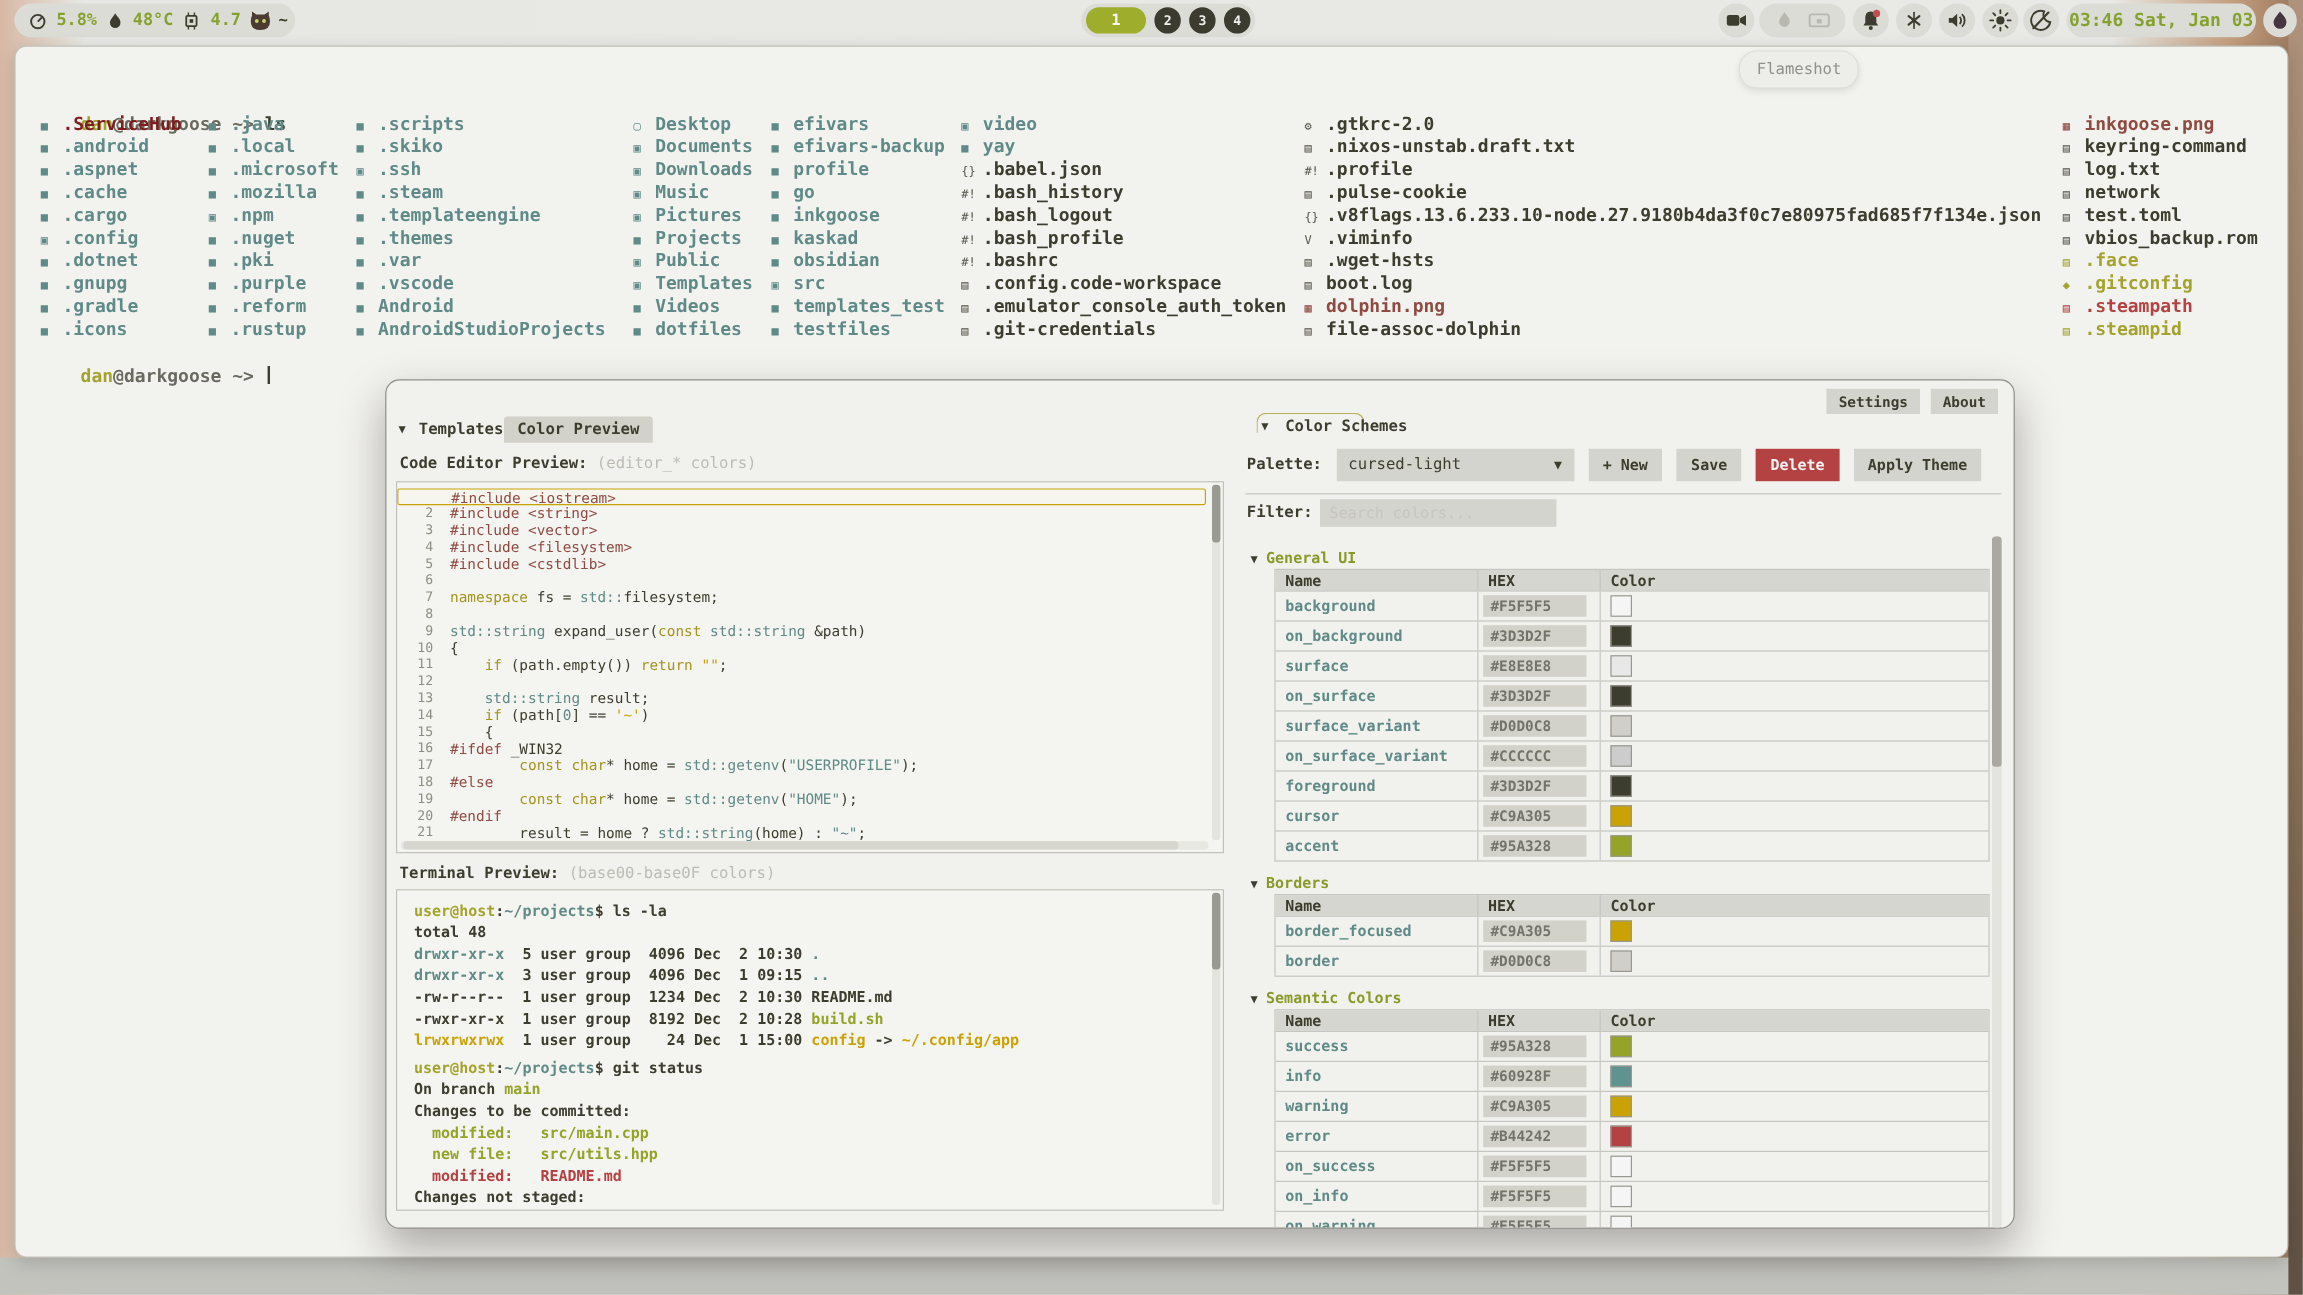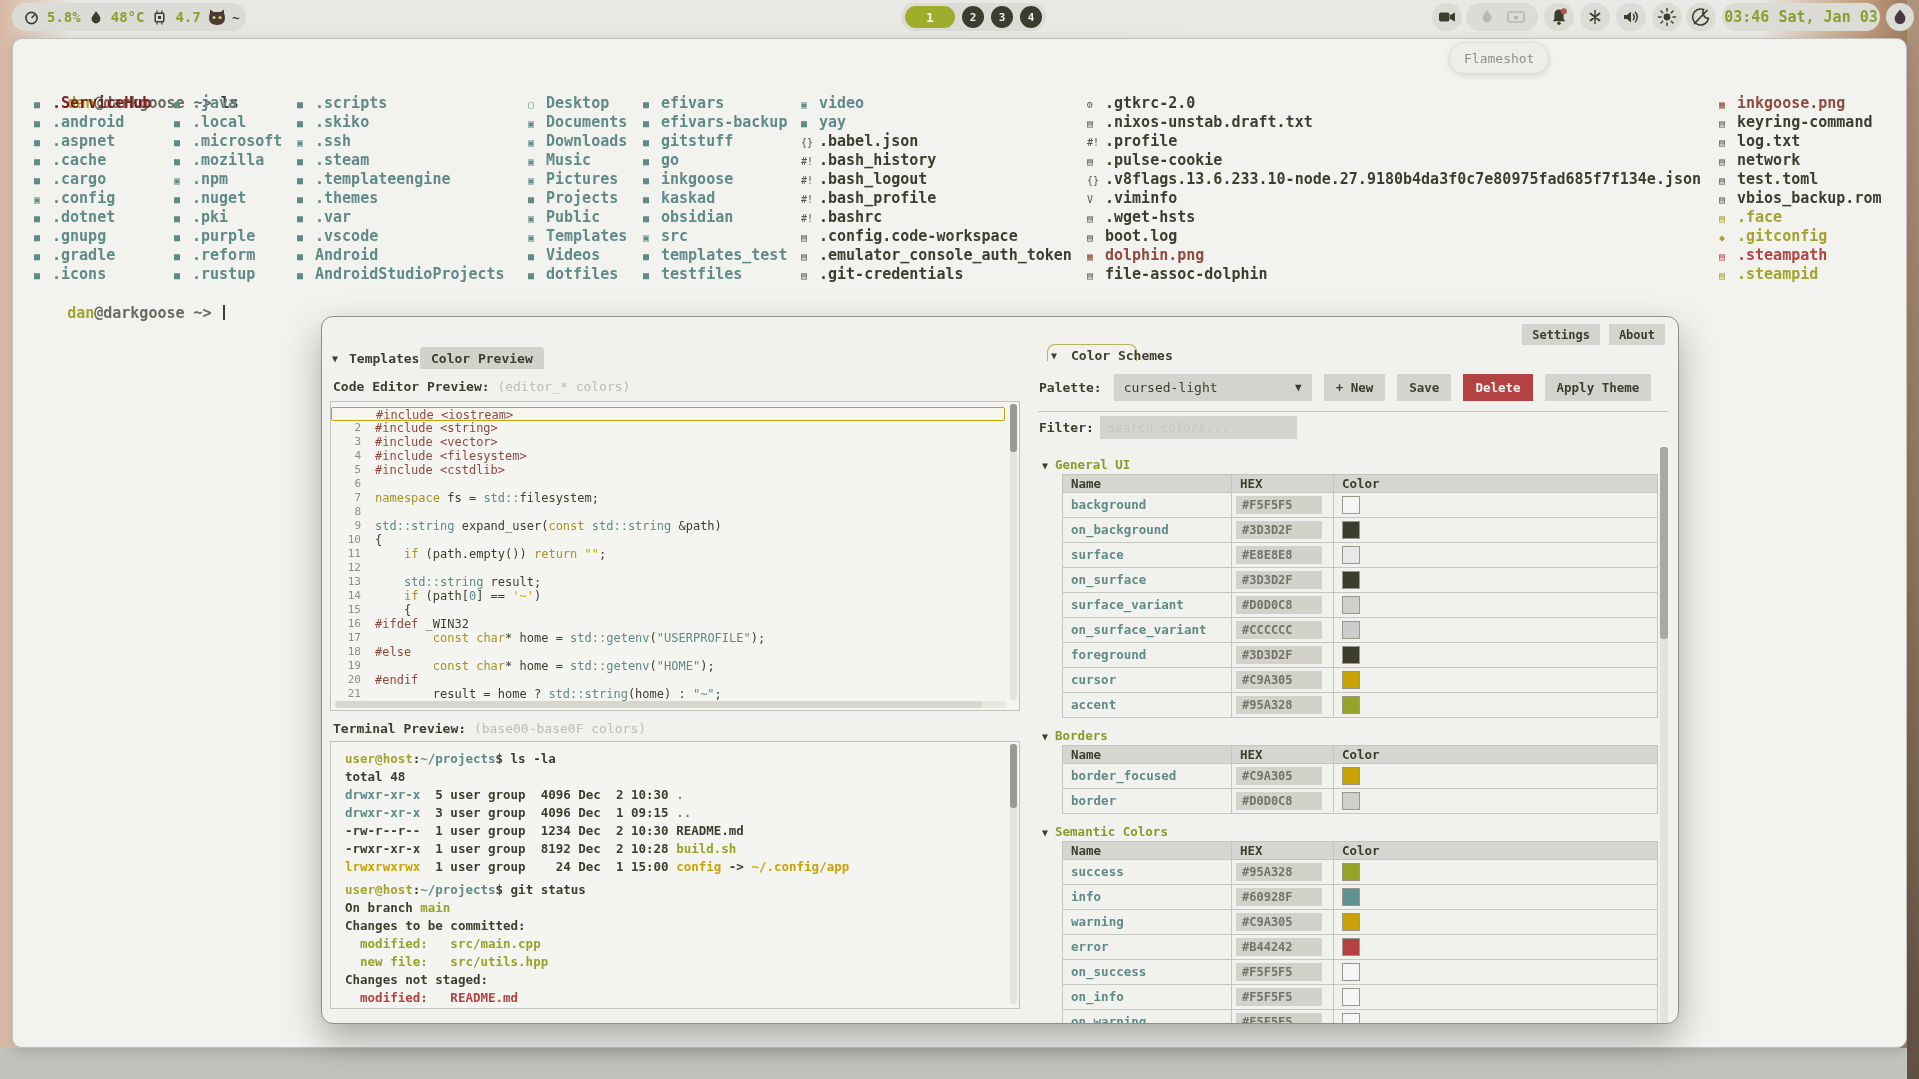--- a/index.html
+++ b/index.html
@@ -263,21 +263,21 @@
         <div class="frow"><span class="ficon" style="color: rgb(95, 138, 135);">▣</span><span style="color: rgb(95, 138, 135); margin-top: 40px;">Pictures</span></div>
         <div class="frow"><span class="ficon" style="color: rgb(95, 138, 135);">■</span><span style="color: rgb(95, 138, 135);">Projects</span></div>
         <div class="frow"><span class="ficon" style="color: rgb(95, 138, 135);">▣</span><span style="color: rgb(95, 138, 135);">Public</span></div>
         <div class="frow"><span class="ficon" style="color: rgb(95, 138, 135);">▣</span><span style="color: rgb(95, 138, 135);">Templates</span></div>
         <div class="frow"><span class="ficon" style="color: rgb(95, 138, 135);">■</span><span style="color: rgb(95, 138, 135);">Videos</span></div>
         <div class="frow"><span class="ficon" style="color: rgb(95, 138, 135);">■</span><span style="color: rgb(95, 138, 135);">dotfiles</span></div>
       </div>
       <div class="fcol" style="left: 630px;">
         <div class="frow"><span class="ficon" style="color: rgb(95, 138, 135);">■</span><span style="color: rgb(95, 138, 135);">efivars</span></div>
         <div class="frow"><span class="ficon" style="color: rgb(95, 138, 135);">■</span><span style="color: rgb(95, 138, 135);">efivars-backup</span></div>
-        <div class="frow"><span class="ficon" style="color: rgb(95, 138, 135);">■</span><span style="color: rgb(95, 138, 135);">gitstuff</span></div>
+        <div class="frow"><span class="ficon" style="color: rgb(95, 138, 135);">■</span><span style="color: rgb(95, 138, 135);">profile</span></div>
         <div class="frow"><span class="ficon" style="color: rgb(95, 138, 135);">■</span><span style="color: rgb(95, 138, 135);">go</span></div>
         <div class="frow"><span class="ficon" style="color: rgb(95, 138, 135);">■</span><span style="color: rgb(95, 138, 135);">inkgoose</span></div>
         <div class="frow"><span class="ficon" style="color: rgb(95, 138, 135);">■</span><span style="color: rgb(95, 138, 135);">kaskad</span></div>
         <div class="frow"><span class="ficon" style="color: rgb(95, 138, 135);">■</span><span style="color: rgb(95, 138, 135);">obsidian</span></div>
         <div class="frow"><span class="ficon" style="color: rgb(95, 138, 135);">▣</span><span style="color: rgb(95, 138, 135);">src</span></div>
         <div class="frow"><span class="ficon" style="color: rgb(95, 138, 135);">■</span><span style="color: rgb(95, 138, 135);">templates_test</span></div>
         <div class="frow"><span class="ficon" style="color: rgb(95, 138, 135);">■</span><span style="color: rgb(95, 138, 135); margin-top: 44px;">testfiles</span></div>
       </div>
       <div class="fcol" style="left: 788px;">
         <div class="frow"><span class="ficon" style="color: rgb(95, 138, 135);">▣</span><span style="color: rgb(95, 138, 135);">video</span></div>
@@ -375,22 +375,22 @@
       <div class="tline"><span style="color: rgb(95, 138, 135);">drwxr-xr-x</span><span style="color: rgb(61, 61, 47);">  5 user group  4096 Dec  2 10:30 </span><span style="color: rgb(95, 138, 135);">.</span></div>
       <div class="tline"><span style="color: rgb(95, 138, 135);">drwxr-xr-x</span><span style="color: rgb(61, 61, 47);">  3 user group  4096 Dec  1 09:15 </span><span style="color: rgb(95, 138, 135);">..</span></div>
       <div class="tline"><span style="color: rgb(61, 61, 47);">-rw-r--r--  1 user group  1234 Dec  2 10:30 README.md</span></div>
       <div class="tline"><span style="color: rgb(61, 61, 47);">-rwxr-xr-x  1 user group  8192 Dec  2 10:28 </span><span style="color: rgb(149, 163, 40);">build.sh</span></div>
       <div class="tline"><span style="color: rgb(201, 163, 5);">lrwxrwxrwx</span><span style="color: rgb(61, 61, 47);">  1 user group    24 Dec  1 15:00 </span><span style="color: rgb(201, 163, 5);">config</span><span style="color: rgb(61, 61, 47);"> -&gt; </span><span style="color: rgb(201, 163, 5);">~/.config/app</span></div>
       <div class="tline gap"><span style="color: rgb(163, 163, 46);">user@host</span><span style="color: rgb(61, 61, 47);">:</span><span style="color: rgb(95, 138, 135);">~/projects</span><span style="color: rgb(61, 61, 47);">$</span><span style="color: rgb(61, 61, 47);"> git status</span></div>
       <div class="tline"><span style="color: rgb(61, 61, 47);">On branch </span><span style="color: rgb(149, 163, 40);">main</span></div>
       <div class="tline"><span style="color: rgb(61, 61, 47);">Changes to be committed:</span></div>
       <div class="tline"><span style="color: rgb(149, 163, 40);">  modified:   src/main.cpp</span></div>
       <div class="tline"><span style="color: rgb(149, 163, 40); margin-top: 20px;">  new file:   src/utils.hpp</span></div>
+      <div class="tline"><span style="color: rgb(180, 66, 66);">  modified:   README.md</span></div>
       <div class="tline"><span style="color: rgb(61, 61, 47);">Changes not staged:</span></div>
-      <div class="tline"><span style="color: rgb(180, 66, 66);">  modified:   README.md</span></div>
       <div class="vscroll" style="right:2px;top:2px;height:260px">
         <div class="vthumb" style="top:0;height:64px;background:#9A9A92"></div>
       </div>
     </div>
 
   <div class="focus-arc"></div>
   <span class="collapse-arrow" style="left:729px;top:33px">▼</span>
   <span class="panel-title" style="left:749px;top:31px">Color Schemes</span>
 
   <div class="palette-row">

